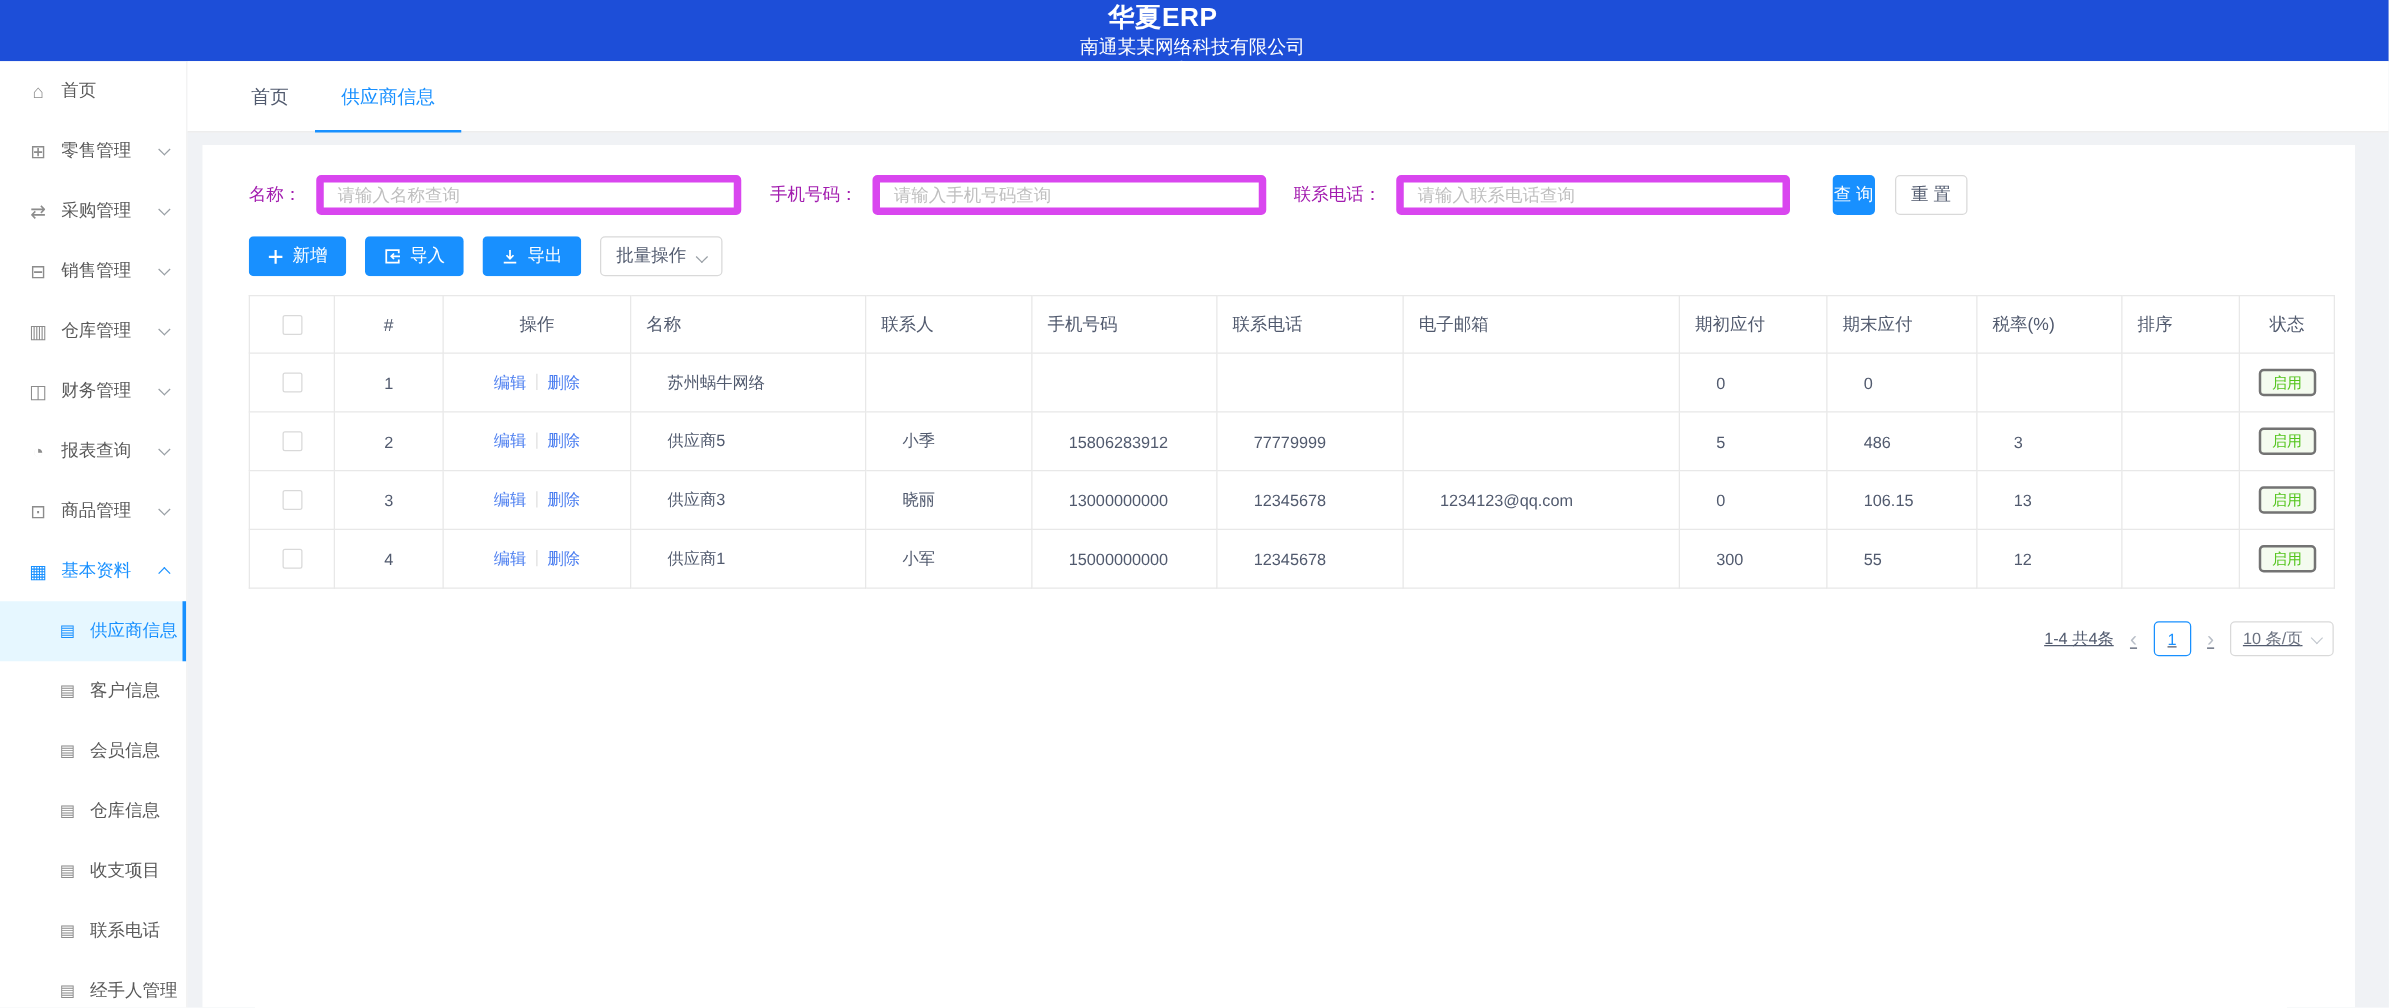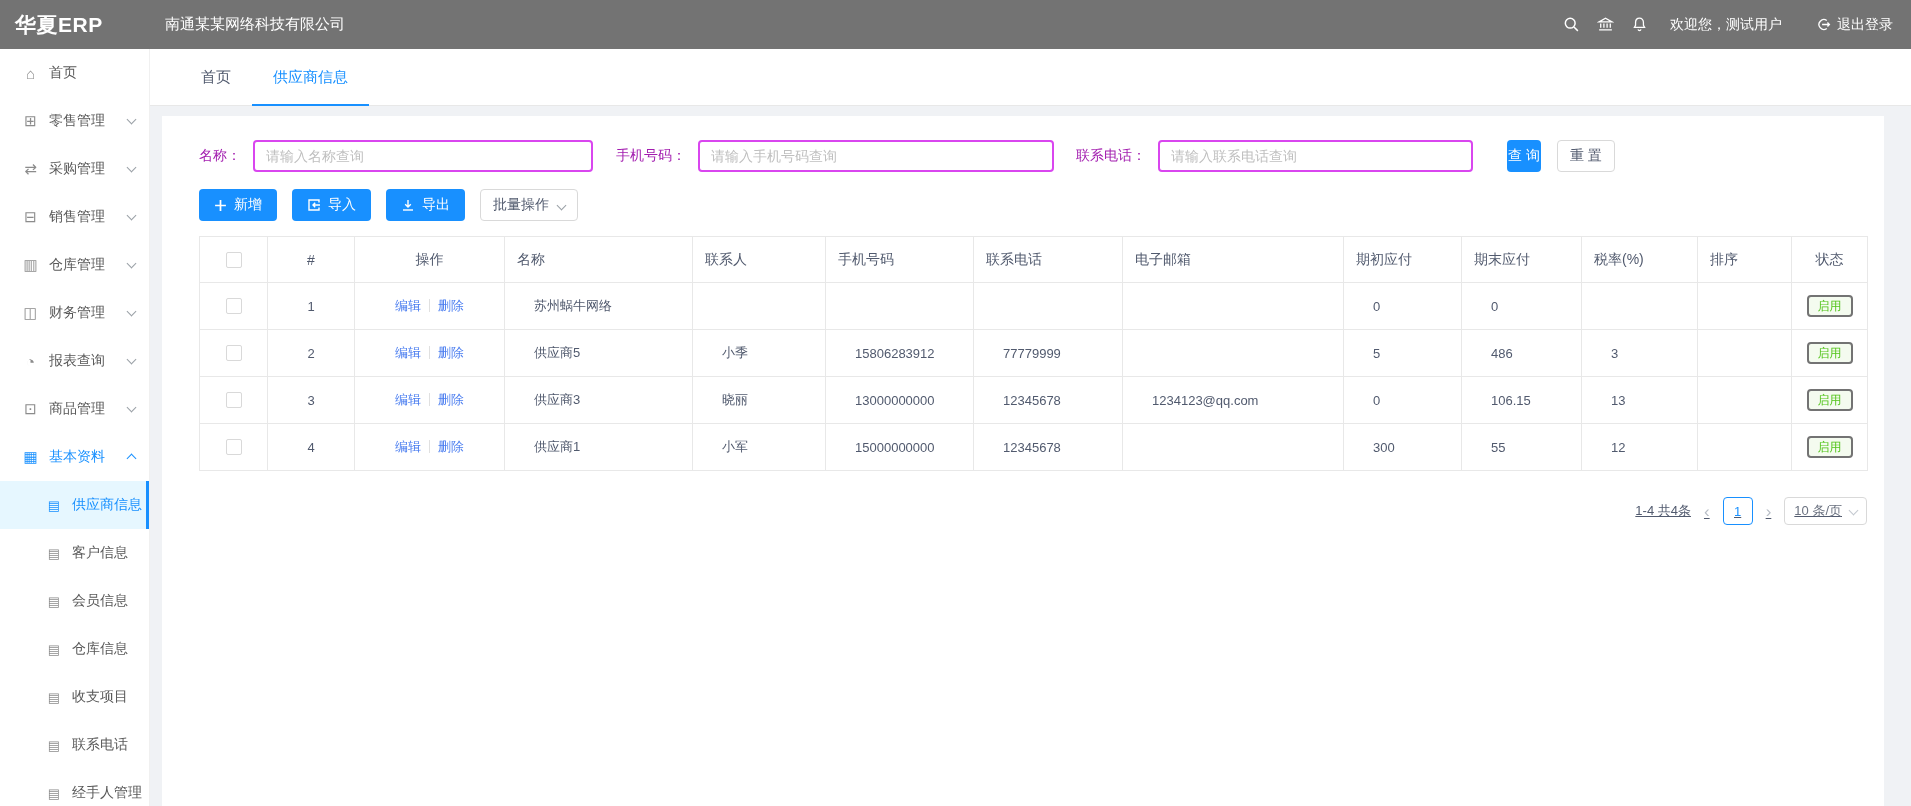--- a/index.html
+++ b/index.html
@@ -1,20 +1,20 @@
 <!DOCTYPE html>
 <html><head>
 <meta charset="utf-8">
 <style>
   * { margin:0; padding:0; box-sizing:border-box; }
   html,body { width:1911px; height:806px; overflow:hidden; }
   body { font-family:"Liberation Sans","DejaVu Sans",sans-serif; font-size:14px; color:#515a6e; background:#f0f2f5; }
 
   
-  .topbar { height:49px; background:#737373; display:flex; align-items:center; color:#fff; padding:0 18px 0 0; }
+  .topbar { height:49px; background:#1d4ed8; display:flex; align-items:center; color:#fff; padding:0 18px 0 0;flex-direction:column; }
   .logo { width:150px; padding-left:15px; font-size:21px; font-weight:bold; letter-spacing:.5px; white-space:nowrap; cursor:pointer; }
   .company { font-size:15px; margin-left:15px; }
   .topbar .spacer { flex:1; }
   .hicon { display:flex; align-items:center; justify-content:center; width:34px; height:49px; cursor:pointer; }
   .welcome { margin:0 10px 0 14px; font-size:14px; white-space:nowrap; }
   .logout { display:flex; align-items:center; gap:6px; margin-left:24px; font-size:14px; cursor:pointer; white-space:nowrap; }
 
   
   .layout { display:flex; height:757px; }
 
@@ -37,23 +37,23 @@
   .tab { display:flex; align-items:center; padding:0 21px; font-size:15px; color:#515a6e; cursor:pointer; position:relative; }
   .tab.active { color:#1890ff; }
   .tab.active::after { content:""; position:absolute; left:0; right:0; bottom:-1px; height:2px; background:#1890ff; }
 
   .body-wrap { flex:1; padding:10px 27px 0 12px; min-height:0; }
   .card { background:#fff; height:100%; padding:12px 17px 0 37px; }
 
   
   .filters { display:flex; align-items:center; margin-top:12px; }
   .filters label { white-space:nowrap; margin-right:12px; color:#a21caf; }
-  .inp { height:32px; border:2px solid #d946ef; border-radius:4px; padding:0 11px; font-size:14px; color:#515a6e; outline:none; font-family:inherit; }
+  .inp { height:32px; border:6px solid #d946ef; border-radius:4px; padding:0 11px; font-size:14px; color:#515a6e; outline:none; font-family:inherit; }
   .inp::placeholder { color:#bfbfbf; }
-  .w1 { width:340px; } .w2 { width:356px; margin-right:22px; } .w3 { width:315px; }
+  .w1 { width:340px; } .w2 { width:315px; margin-right:22px; } .w3 { width:315px; }
   .gap1 { margin-right:23px; }
   .btn { height:32px; border-radius:4px; font-size:14px; display:inline-flex; align-items:center; justify-content:center; cursor:pointer; border:1px solid transparent; font-family:inherit; white-space:nowrap; }
   .btn.primary { background:#1890ff; color:#fff; padding:0 0; }
   .btn.plain { background:#fff; color:#515a6e; border-color:#d9d9d9; padding:0 12px; }
   .btn-search { margin-left:34px; }
   .btn-reset { margin-left:16px; }
 
   
   .toolbar { display:flex; align-items:center; gap:15px; margin-top:17px; }
   .toolbar .btn.primary { padding:0 14px; gap:7px; }

